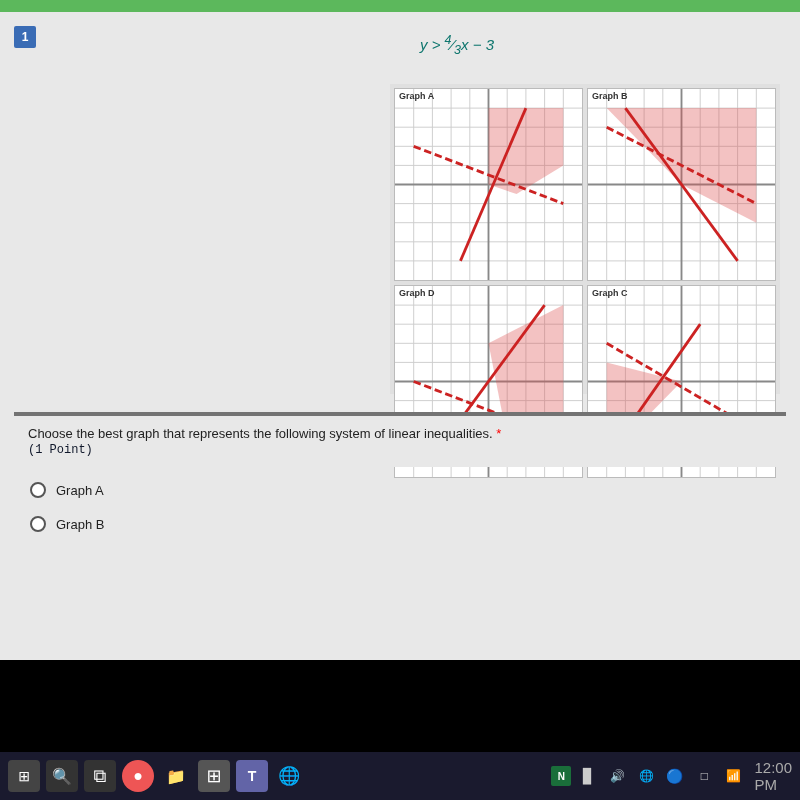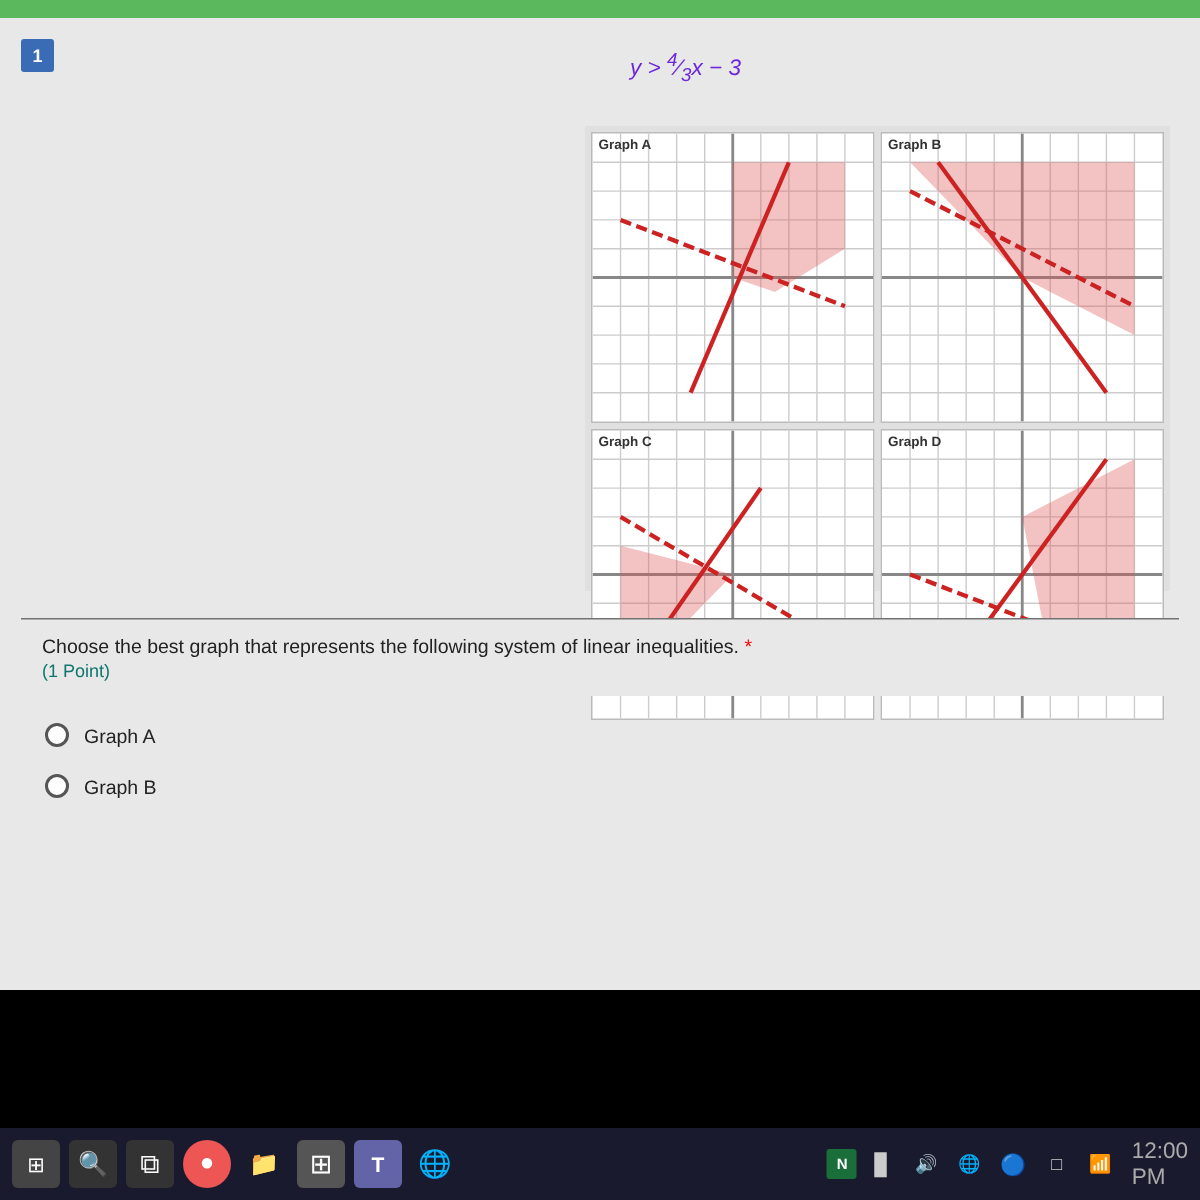--- a/index.html
+++ b/index.html
@@ -49,21 +49,21 @@
       right: 0;
       bottom: 0;
       background: #e8e8e8;
     }
 
     .formulas {
       position: absolute;
       top: 18px;
       left: 420px;
       font-size: 15px;
-      color: #6d28d9;
+      color: #0f766e;
       line-height: 1.7;
     }
 
     .formulas .formula {
       font-style: italic;
     }
 
     .graphs-container {
       position: absolute;
       top: 72px;
@@ -106,31 +106,32 @@
 
     .question-text {
       position: absolute;
       top: 400px;
       left: 14px;
       right: 14px;
       background: #e8e8e8;
       padding: 10px 14px;
       font-size: 13px;
       color: #222;
-      border-top: 1px solid #737373;
+      border-top: 4px solid #737373;
     }
 
     .question-text .asterisk {
       color: red;
     }
 
     .question-points {
       font-size: 12px;
-      color: #0f766e;
+      color: #0f172a;
       margin-top: 2px;
+      font-family: Liberation Mono, monospace;
     }
 
     .options-container {
       position: absolute;
       top: 470px;
       left: 30px;
     }
 
     .option {
       display: flex;
@@ -303,20 +304,51 @@
 
             <polygon points="10,10 90,10 90,70 50,50" class="shaded-region"></polygon>
 
             <line x1="20" y1="10" x2="80" y2="90" class="graph-line"></line>
 
             <line x1="10" y1="20" x2="90" y2="60" class="graph-line" stroke-dasharray="4,2"></line>
           </svg>
         </div>
 
         <div class="graph-cell">
+          <span class="graph-label">Graph D</span>
+          <svg viewBox="0 0 100 100" preserveAspectRatio="none">
+            <line x1="10" y1="0" x2="10" y2="100" class="grid-line"></line>
+            <line x1="20" y1="0" x2="20" y2="100" class="grid-line"></line>
+            <line x1="30" y1="0" x2="30" y2="100" class="grid-line"></line>
+            <line x1="40" y1="0" x2="40" y2="100" class="grid-line"></line>
+            <line x1="50" y1="0" x2="50" y2="100" class="grid-line"></line>
+            <line x1="60" y1="0" x2="60" y2="100" class="grid-line"></line>
+            <line x1="70" y1="0" x2="70" y2="100" class="grid-line"></line>
+            <line x1="80" y1="0" x2="80" y2="100" class="grid-line"></line>
+            <line x1="90" y1="0" x2="90" y2="100" class="grid-line"></line>
+            <line x1="0" y1="10" x2="100" y2="10" class="grid-line"></line>
+            <line x1="0" y1="20" x2="100" y2="20" class="grid-line"></line>
+            <line x1="0" y1="30" x2="100" y2="30" class="grid-line"></line>
+            <line x1="0" y1="40" x2="100" y2="40" class="grid-line"></line>
+            <line x1="0" y1="50" x2="100" y2="50" class="grid-line"></line>
+            <line x1="0" y1="60" x2="100" y2="60" class="grid-line"></line>
+            <line x1="0" y1="70" x2="100" y2="70" class="grid-line"></line>
+            <line x1="0" y1="80" x2="100" y2="80" class="grid-line"></line>
+            <line x1="0" y1="90" x2="100" y2="90" class="grid-line"></line>
+            <line x1="50" y1="0" x2="50" y2="100" class="axis-line"></line>
+            <line x1="0" y1="50" x2="100" y2="50" class="axis-line"></line>
+
+            <polygon points="50,30 90,10 90,90 60,80" class="shaded-region"></polygon>
+
+            <line x1="20" y1="90" x2="80" y2="10" class="graph-line"></line>
+            <line x1="10" y1="50" x2="90" y2="80" class="graph-line" stroke-dasharray="4,2"></line>
+          </svg>
+        </div>
+
+        <div class="graph-cell">
           <span class="graph-label">Graph C</span>
           <svg viewBox="0 0 100 100" preserveAspectRatio="none">
             <line x1="10" y1="0" x2="10" y2="100" class="grid-line"></line>
             <line x1="20" y1="0" x2="20" y2="100" class="grid-line"></line>
             <line x1="30" y1="0" x2="30" y2="100" class="grid-line"></line>
             <line x1="40" y1="0" x2="40" y2="100" class="grid-line"></line>
             <line x1="50" y1="0" x2="50" y2="100" class="grid-line"></line>
             <line x1="60" y1="0" x2="60" y2="100" class="grid-line"></line>
             <line x1="70" y1="0" x2="70" y2="100" class="grid-line"></line>
             <line x1="80" y1="0" x2="80" y2="100" class="grid-line"></line>
@@ -333,51 +365,20 @@
             <line x1="50" y1="0" x2="50" y2="100" class="axis-line"></line>
             <line x1="0" y1="50" x2="100" y2="50" class="axis-line"></line>
 
             <polygon points="10,40 50,50 10,90" class="shaded-region"></polygon>
 
             <line x1="10" y1="90" x2="60" y2="20" class="graph-line"></line>
             <line x1="10" y1="30" x2="80" y2="70" class="graph-line" stroke-dasharray="4,2"></line>
           </svg>
         </div>
 
-        <div class="graph-cell">
-          <span class="graph-label">Graph D</span>
-          <svg viewBox="0 0 100 100" preserveAspectRatio="none">
-            <line x1="10" y1="0" x2="10" y2="100" class="grid-line"></line>
-            <line x1="20" y1="0" x2="20" y2="100" class="grid-line"></line>
-            <line x1="30" y1="0" x2="30" y2="100" class="grid-line"></line>
-            <line x1="40" y1="0" x2="40" y2="100" class="grid-line"></line>
-            <line x1="50" y1="0" x2="50" y2="100" class="grid-line"></line>
-            <line x1="60" y1="0" x2="60" y2="100" class="grid-line"></line>
-            <line x1="70" y1="0" x2="70" y2="100" class="grid-line"></line>
-            <line x1="80" y1="0" x2="80" y2="100" class="grid-line"></line>
-            <line x1="90" y1="0" x2="90" y2="100" class="grid-line"></line>
-            <line x1="0" y1="10" x2="100" y2="10" class="grid-line"></line>
-            <line x1="0" y1="20" x2="100" y2="20" class="grid-line"></line>
-            <line x1="0" y1="30" x2="100" y2="30" class="grid-line"></line>
-            <line x1="0" y1="40" x2="100" y2="40" class="grid-line"></line>
-            <line x1="0" y1="50" x2="100" y2="50" class="grid-line"></line>
-            <line x1="0" y1="60" x2="100" y2="60" class="grid-line"></line>
-            <line x1="0" y1="70" x2="100" y2="70" class="grid-line"></line>
-            <line x1="0" y1="80" x2="100" y2="80" class="grid-line"></line>
-            <line x1="0" y1="90" x2="100" y2="90" class="grid-line"></line>
-            <line x1="50" y1="0" x2="50" y2="100" class="axis-line"></line>
-            <line x1="0" y1="50" x2="100" y2="50" class="axis-line"></line>
-
-            <polygon points="50,30 90,10 90,90 60,80" class="shaded-region"></polygon>
-
-            <line x1="20" y1="90" x2="80" y2="10" class="graph-line"></line>
-            <line x1="10" y1="50" x2="90" y2="80" class="graph-line" stroke-dasharray="4,2"></line>
-          </svg>
-        </div>
-
       </div>
     </div>
 
     <div class="question-text">
       <div>
         <span>Choose the best graph that represents the following system of linear inequalities.</span>
         <span class="asterisk">*</span>
       </div>
       <div class="question-points">(1 Point)</div>
     </div>

